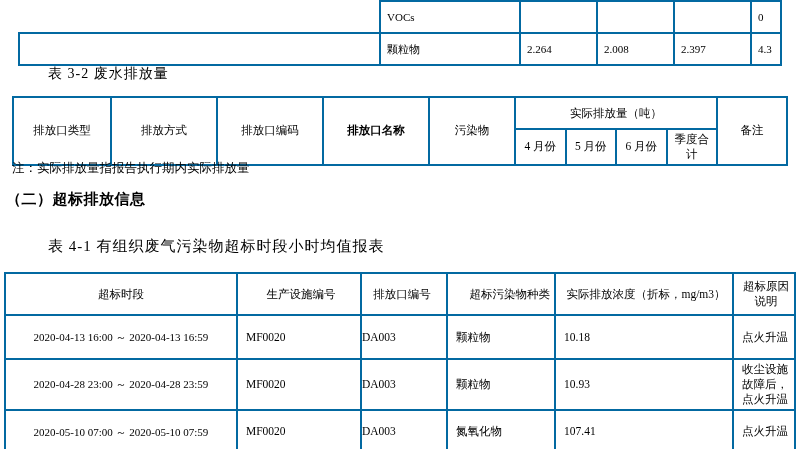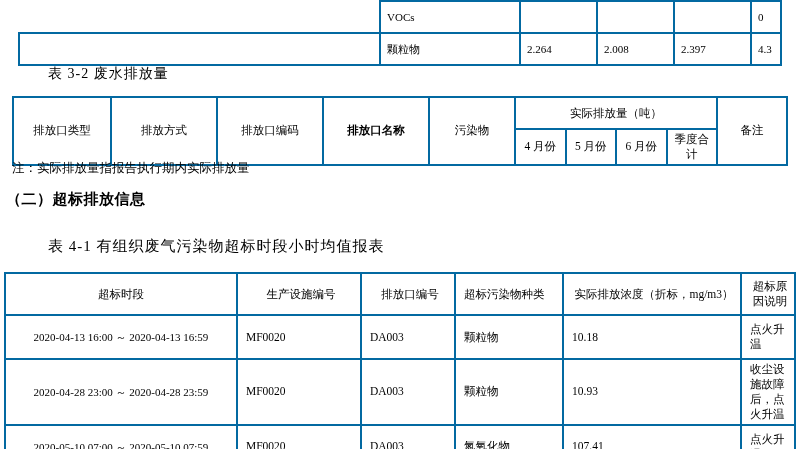--- a/index.html
+++ b/index.html
@@ -113,21 +113,21 @@
   .t41 td {
     height: 38px;
     font-size: 11.5px;
   }
   .t41 thead td {
     text-align: center;
     height: 36px;
   }
   .t41 .c-time  { width: 222px; text-align: center; }
   .t41 .c-fac   { width: 110px; padding-left: 8px; }
-  .t41 .c-out   { width: 80px;  padding-left: 8px; }
+  .t41 .c-out   { width: 80px;  padding-left: 0; }
   .t41 .c-pol   { width: 94px;  padding-left: 8px; }
   .t41 .c-conc  { width: 164px; padding-left: 8px; }
   .t41 .c-rea   { padding-left: 8px; }
   .t41 tbody .c-time { font-family: "Liberation Serif", serif; letter-spacing: 0px; font-size: 11px; }
 </style>
 </head>
 <body>
 
 <div class="page">
 
@@ -179,21 +179,21 @@
   <div class="section-head">（二）超标排放信息</div>
 
   <div class="caption" style="top:237px; font-size:15px;">表 4-1 有组织废气污染物超标时段小时均值报表</div>
 
   <table class="t41">
     <thead>
       <tr>
         <td class="c-time">超标时段</td>
         <td class="c-fac" style="text-align:center;">生产设施编号</td>
         <td class="c-out" style="text-align:center;">排放口编号</td>
-        <td class="c-pol" style="text-align:left;">超标污染物种类</td>
+        <td class="c-pol" style="text-align:right;">超标污染物种类</td>
         <td class="c-conc" style="text-align:center;">实际排放浓度（折标，mg/m3）</td>
         <td class="c-rea" style="text-align:center;">超标原因说明</td>
       </tr>
     </thead>
     <tbody>
       <tr>
         <td class="c-time">2020-04-13 16:00 ～ 2020-04-13 16:59</td>
         <td class="c-fac">MF0020</td>
         <td class="c-out">DA003</td>
         <td class="c-pol">颗粒物</td>

